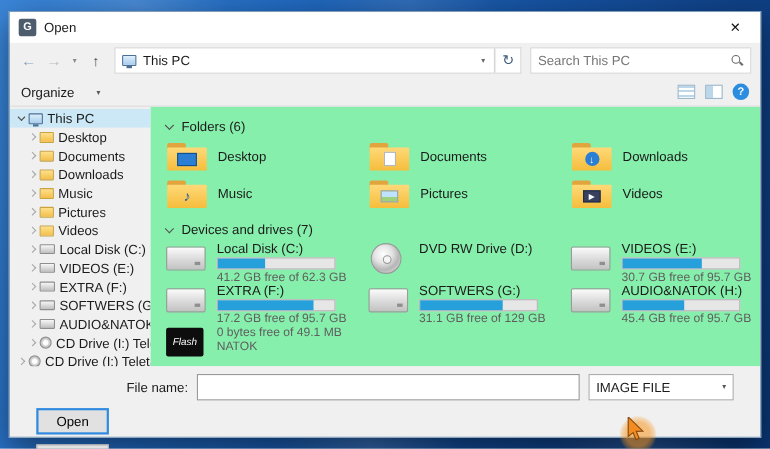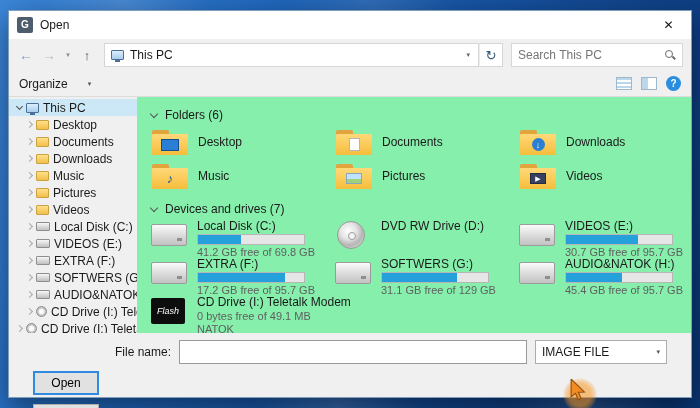--- a/index.html
+++ b/index.html
@@ -33,21 +33,21 @@
   .address-wrap { flex:1; display:flex; margin:0 3px; }
   .addressbar { flex:1; height:24px; background:#fff; border:1px solid #d6d6d6; display:flex; align-items:center;
     padding:0 6px; gap:6px; }
   .mi-pc { width:13px; height:10px; border:1px solid #4c6f96; background:linear-gradient(#dceefb,#a9cdec);
     border-radius:1px; flex:none; position:relative; }
   .mi-pc::after { content:""; position:absolute; left:3px; bottom:-3px; width:5px; height:2px; background:#4c6f96; }
   .addr-spacer { flex:1; }
   .addr-dd { font-size:7px; color:#666; padding:0 2px; }
   .refresh-btn { width:24px; height:24px; background:#fff; border:1px solid #d6d6d6; border-left:1px solid #ececec;
     display:flex; align-items:center; justify-content:center; font-size:13px; color:#3b5b78; }
-  .searchbox { width:172px; height:24px; background:#fff; border:1px solid #d6d6d6; display:flex;
+  .searchbox { width:201px; height:24px; background:#fff; border:1px solid #d6d6d6; display:flex;
     align-items:center; padding:0 6px; }
   .searchbox input { flex:1; min-width:0; border:none; outline:none; background:transparent;
     font:12px "Liberation Sans","DejaVu Sans",sans-serif; color:#333; }
   .searchbox input::placeholder { color:#767676; }
   .mag-icon { position:relative; width:12px; height:12px; flex:none; }
   .mag-icon::before { content:""; position:absolute; left:1px; top:1px; width:6px; height:6px;
     border:1.4px solid #6c6c6c; border-radius:50%; }
   .mag-icon::after { content:""; position:absolute; left:8px; top:8px; width:4px; height:1.5px;
     background:#6c6c6c; transform:rotate(45deg); }
 
@@ -333,21 +333,21 @@
         <div class="tile-grid">
           <div class="drive-tile">
             <span class="drive-icon">
                 <span class="hdd"></span>
               </span>
             <span class="drive-info">
               <span class="drive-name">Local Disk (C:)</span>
               <span class="drive-bar">
                   <span class="fill" style="width: 41%;"></span>
                 </span>
-              <span class="drive-free">41.2 GB free of 69.8 GB</span>
+              <span class="drive-free">41.2 GB free of 62.3 GB</span>
             </span>
           </div>
           <div class="drive-tile">
             <span class="drive-icon">
                 <span class="dvd"></span>
               </span>
             <span class="drive-info">
               <span class="drive-name">DVD RW Drive (D:)</span>
             </span>
           </div>
@@ -397,21 +397,20 @@
                   <span class="fill" style="width: 53%;"></span>
                 </span>
               <span class="drive-free">45.4 GB free of 95.7 GB</span>
             </span>
           </div>
           <div class="drive-tile">
             <span class="drive-icon">
               <span class="flashcd">Flash</span>
             </span>
             <span class="drive-info">
-              <span class="drive-name">CD Drive (I:) Teletalk Modem</span>
               <span class="drive-free">0 bytes free of 49.1 MB</span>
               <span class="drive-free">NATOK</span>
             </span>
           </div>
         </div>
 
       </div>
     </div>
 
     <div class="footer">

